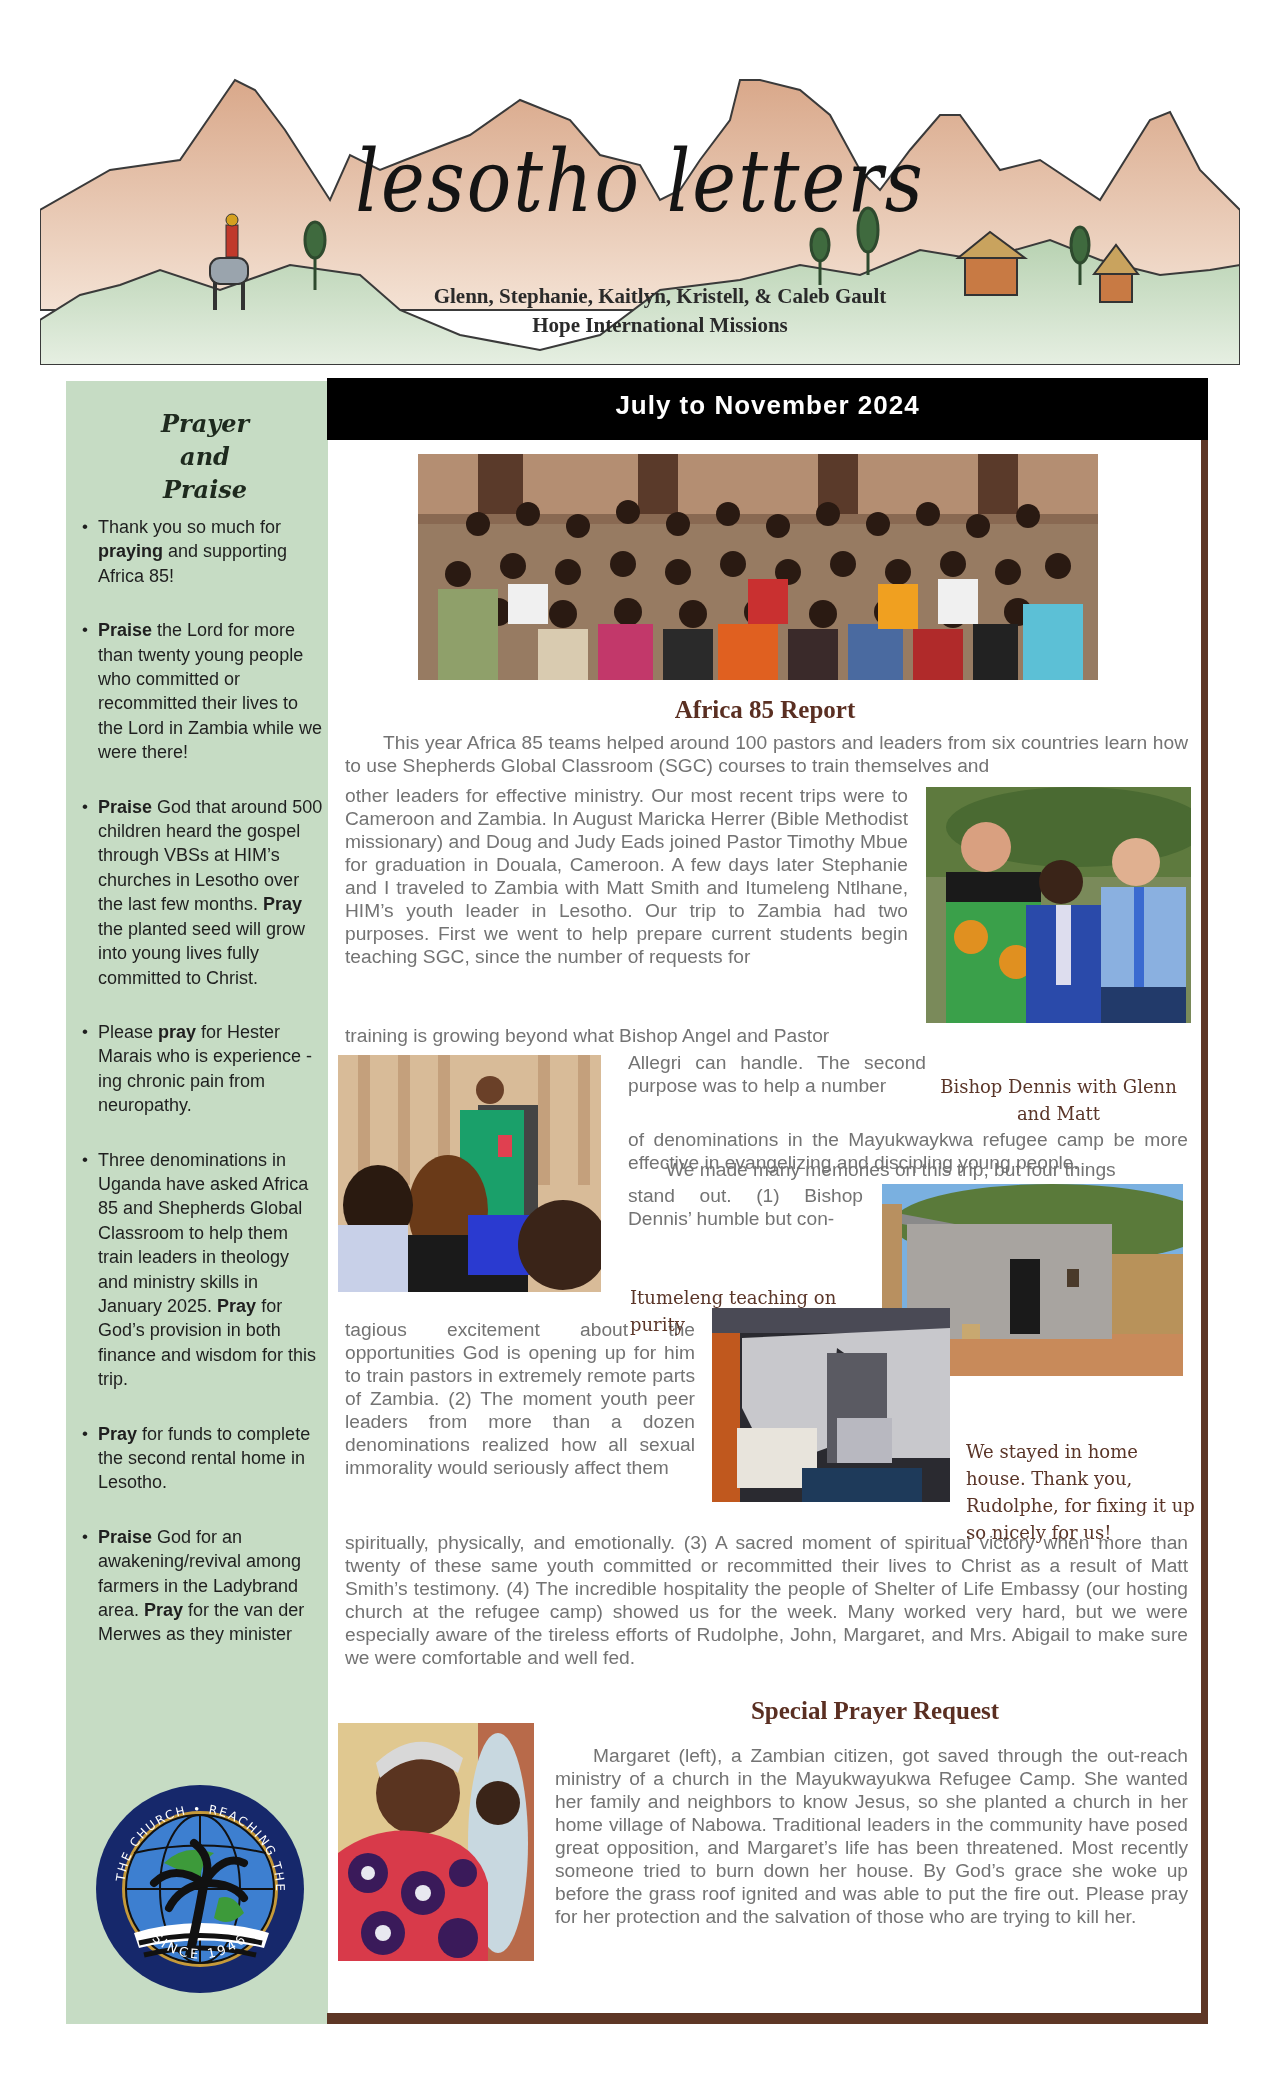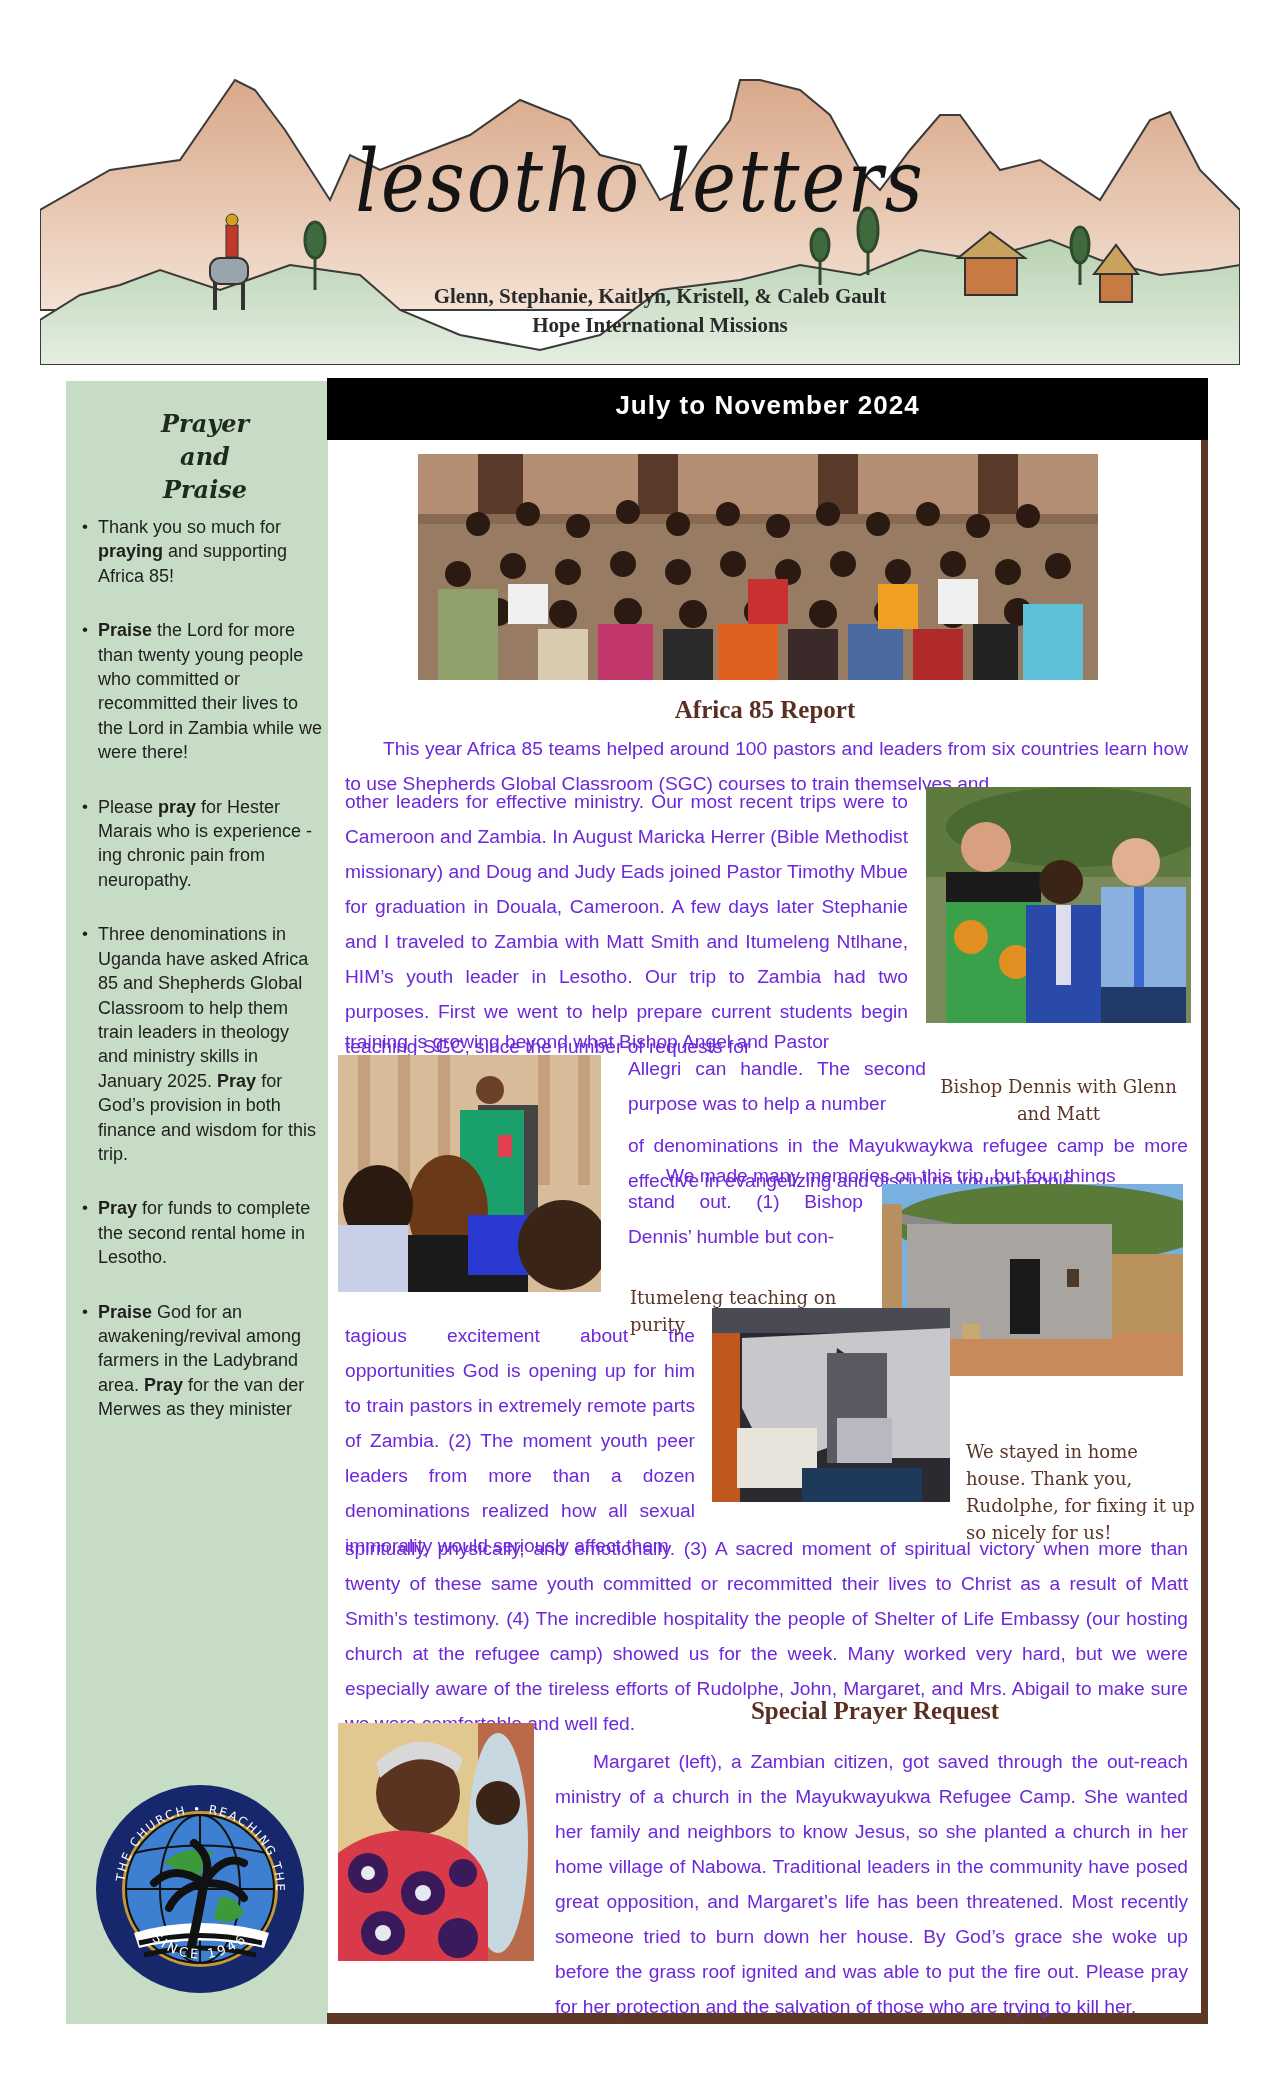--- a/index.html
+++ b/index.html
@@ -52,22 +52,22 @@
   .frame-bottom { position: absolute; left: 327px; top: 2013px; width: 881px; height: 11px; background: #5e3726; }
 
   .photo { position: absolute; overflow: hidden; }
   .photo svg { width: 100%; height: 100%; display: block; }
 
   .article-h {
     position: absolute; text-align: center; font-family: "Liberation Serif", serif; font-weight: bold;
     font-size: 25px; color: #5a2f22;
   }
   .txt {
-    position: absolute; font-family: "Liberation Sans", sans-serif; font-size: 19.2px; line-height: 35px;
-    color: #6d28d9; text-align: justify;
+    position: absolute; font-family: "Liberation Sans", sans-serif; font-size: 19.2px; line-height: 23px;
+    color: #737373; text-align: justify;
   }
   .txt.indent { text-indent: 38px; }
   .caption {
     position: absolute; font-family: "DejaVu Serif", serif; font-size: 18px; line-height: 27px; color: #5a3528; margin-top: 44px;
   }
 </style>
 </head>
 <body>
 
 <div class="masthead">
@@ -118,20 +118,21 @@
 
 <aside class="sidebar">
   <div class="sb-heading">
     <div>Prayer</div>
     <div>and</div>
     <div>Praise</div>
   </div>
   <ul class="sb-list" id="sb-list">
       <li class="sb-item"><span>Thank you so much for </span><b>praying</b><span> and supporting Africa 85!</span></li>
       <li class="sb-item"><b>Praise</b><span> the Lord for more than twenty young people who committed or recommitted their lives to the Lord in Zambia while we were there!</span></li>
+      <li class="sb-item"><b>Praise</b><span> God that around 500 children heard the gospel through VBSs at HIM’s churches in Lesotho over the last few months. </span><b>Pray</b><span> the planted seed will grow into young lives fully committed to Christ.</span></li>
       <li class="sb-item"><span>Please </span><b>pray</b><span> for Hester Marais who is experience -ing chronic pain from neuropathy.</span></li>
       <li class="sb-item"><span>Three denominations in Uganda have asked Africa 85 and Shepherds Global Classroom to help them train leaders in theology and ministry skills in January 2025. </span><b>Pray</b><span> for God’s provision in both finance and wisdom for this trip.</span></li>
       <li class="sb-item"><b>Pray</b><span> for funds to complete the second rental home in Lesotho.</span></li>
       <li class="sb-item"><b>Praise</b><span> God for an awakening/revival among farmers in the Ladybrand area. </span><b>Pray</b><span> for the van der Merwes as they minister</span></li>
     </ul>
 
   <svg class="sb-logo" viewBox="0 0 212 212">
     <defs>
       <path id="arcTop" d="M 30,106 A 76,76 0 0 1 182,106"></path>
       <path id="arcBot" d="M 52,150 A 70,70 0 0 0 160,150"></path>

